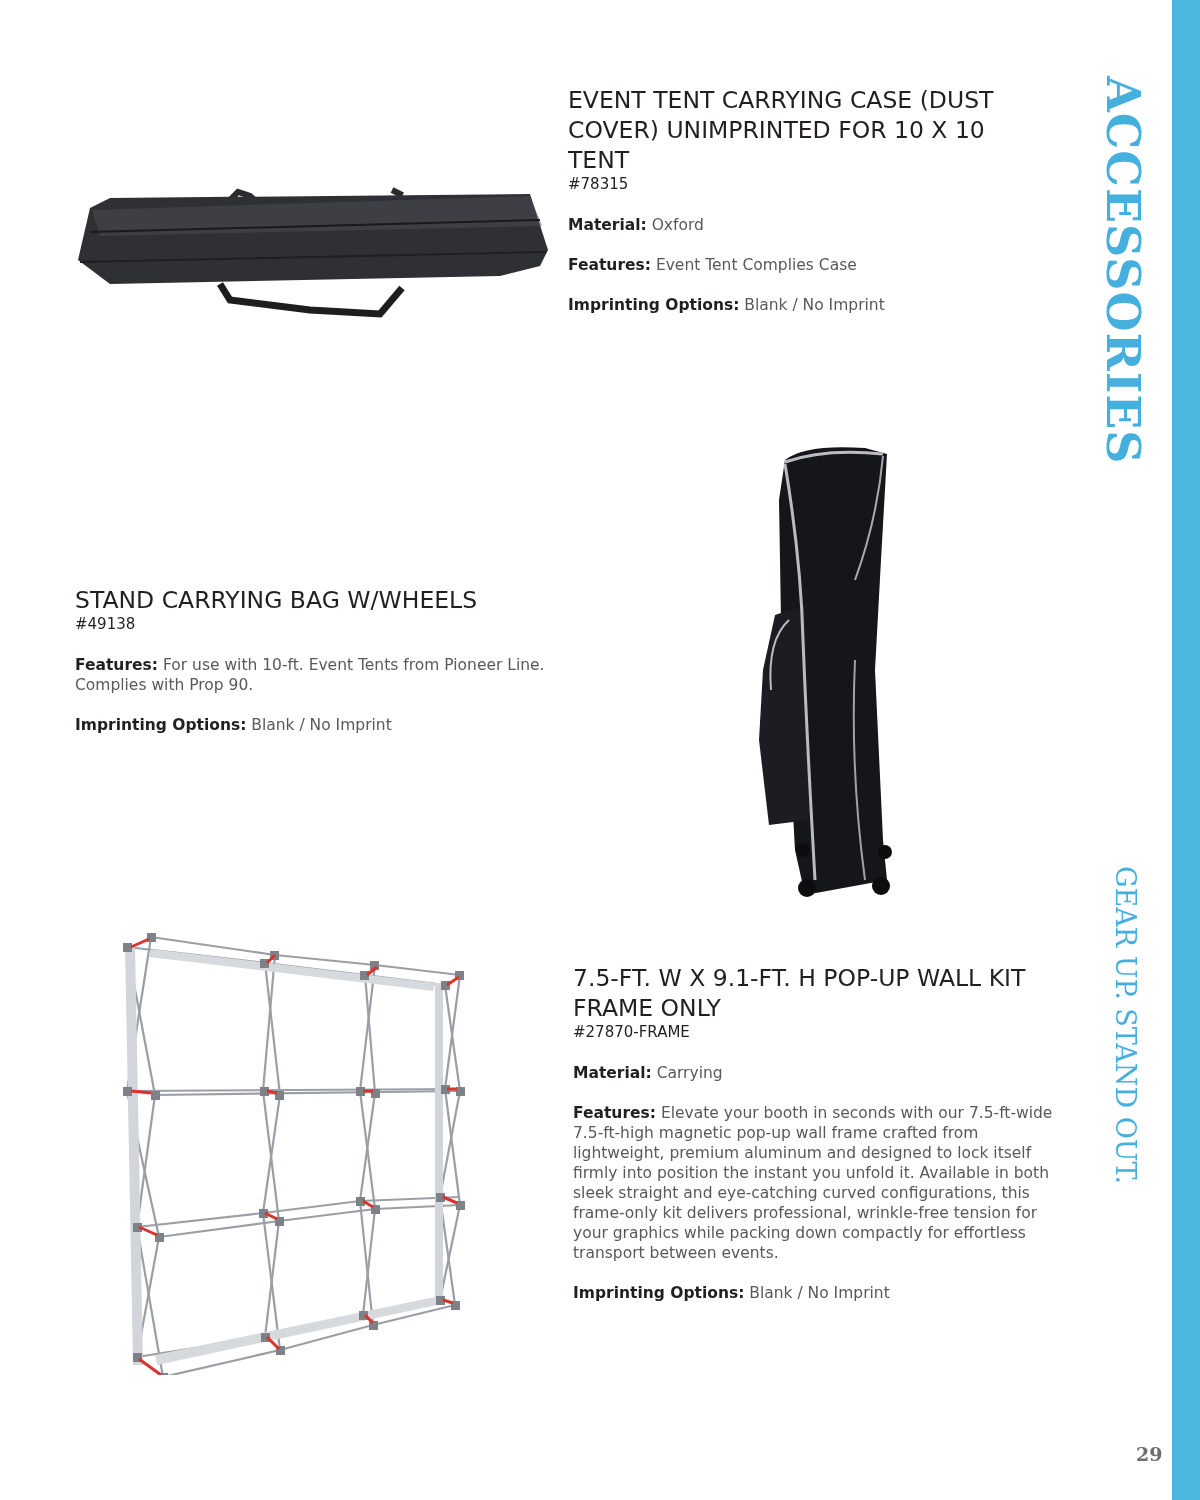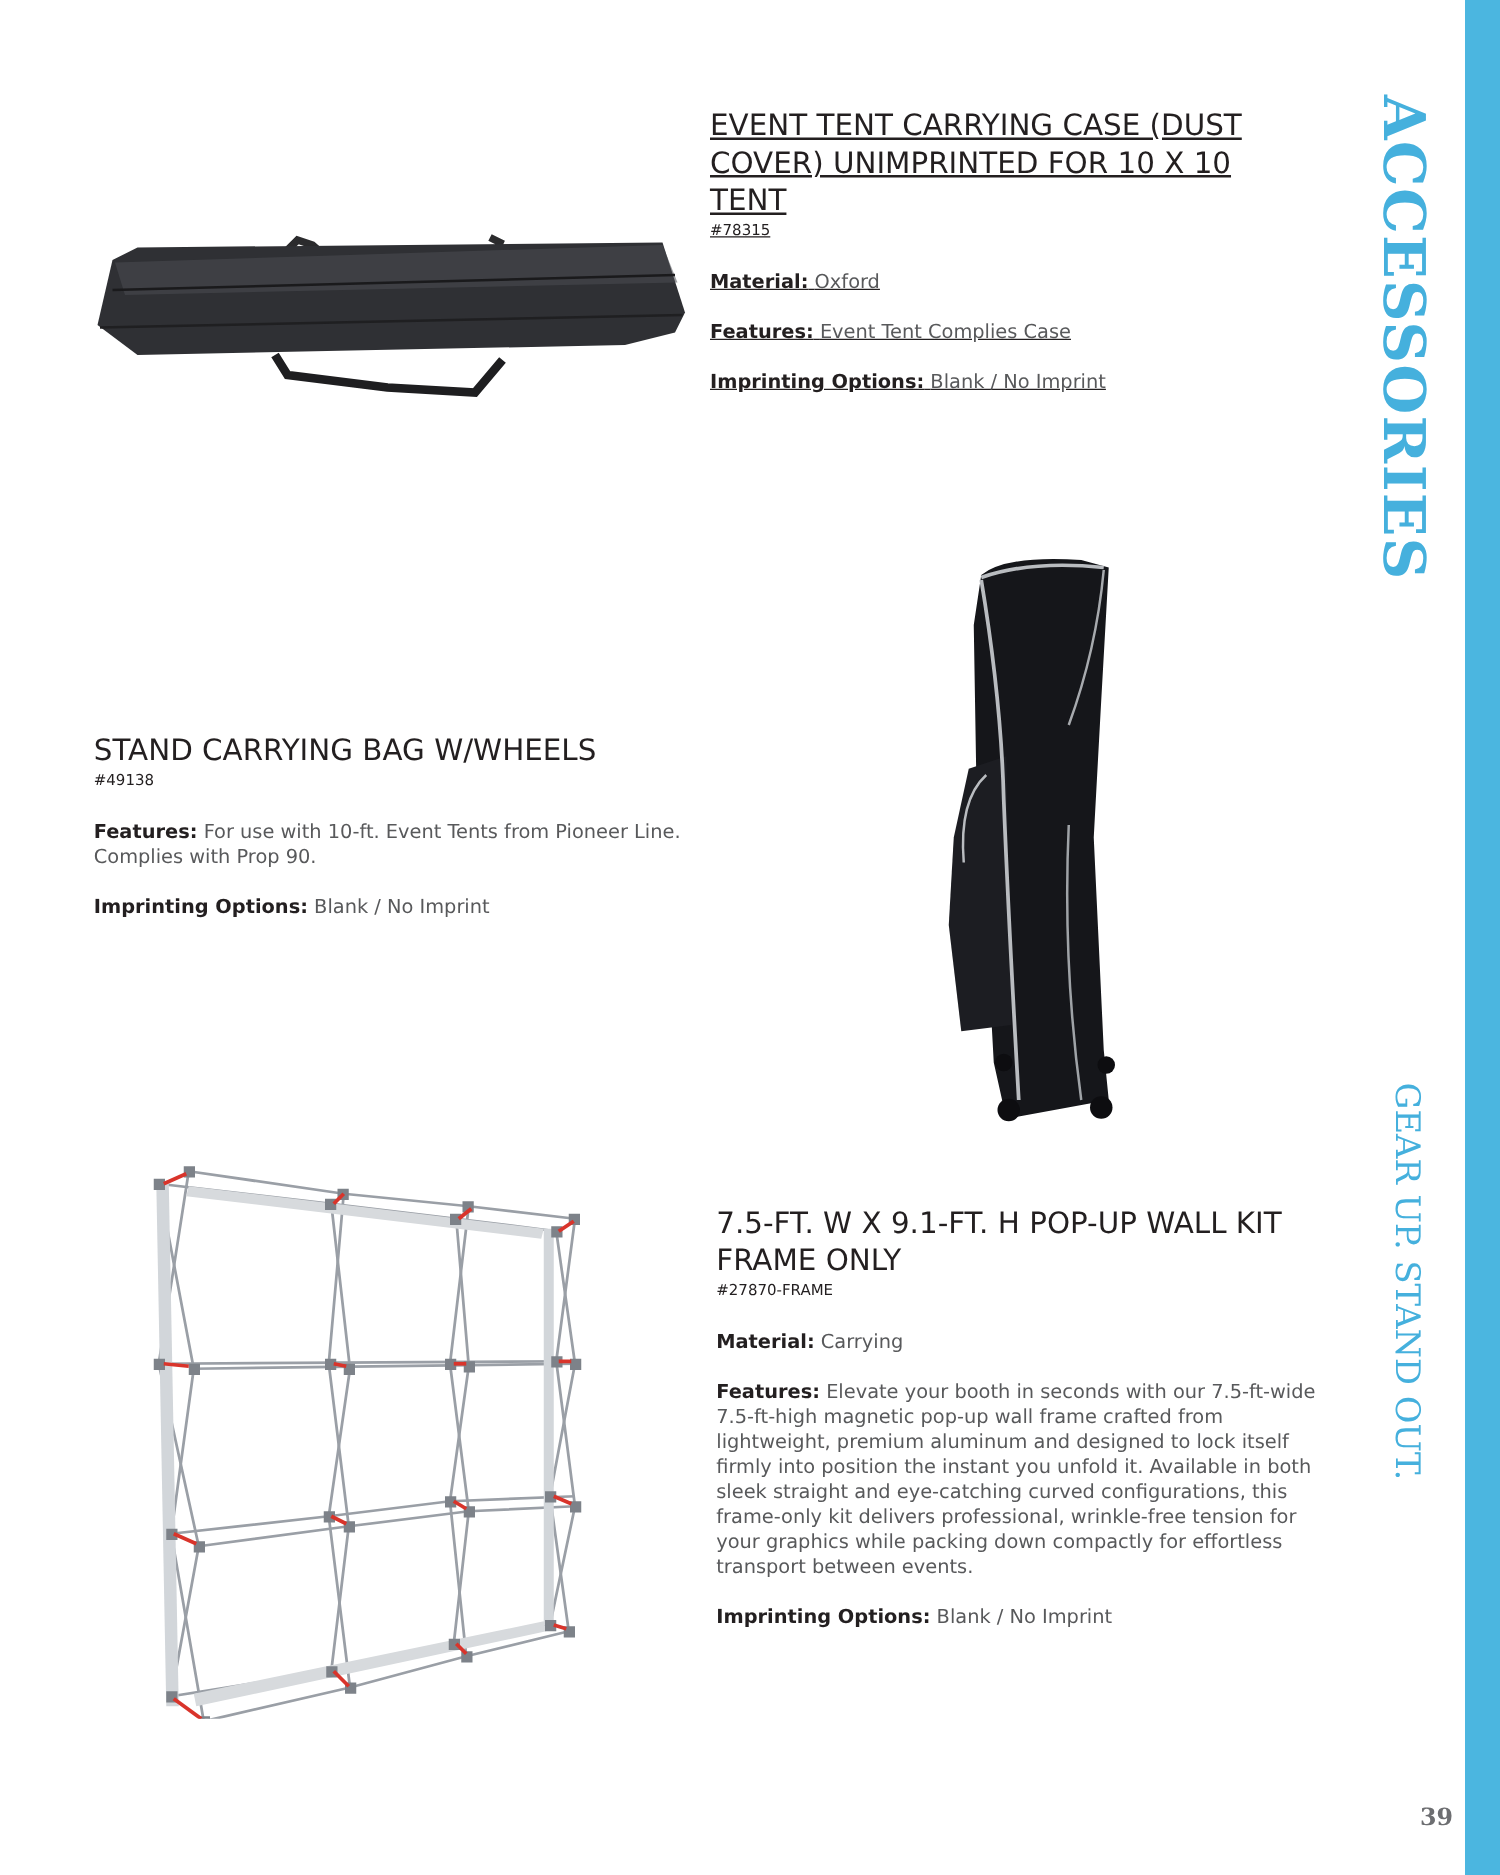--- a/index.html
+++ b/index.html
@@ -9,42 +9,42 @@
   .side-bar { position: absolute; left: 1172px; top: 0; width: 28px; height: 1500px; }
 
   .vert { position: absolute; writing-mode: vertical-rl; font-family: "DejaVu Serif", serif; white-space: nowrap; }
   .vert-accessories { left: 1100px; top: 76px; font-size: 46px; font-weight: bold; letter-spacing: 1px; line-height: 46px; }
   .vert-tagline { left: 1110px; top: 866px; font-size: 27px; font-weight: normal; letter-spacing: 0px; line-height: 30px; }
 
   .page-number { position: absolute; left: 1136px; top: 1443px; font-family: "DejaVu Serif", serif; font-weight: bold; font-size: 19px; color: #6d6e71; }
 
   .product { position: absolute; }
   .product-title { font-size: 23.5px; font-weight: normal; line-height: 30px; color: #231f20; letter-spacing: 0px; }
-  .product-sku { font-size: 12px; line-height: 18px; color: #231f20; margin-bottom: 22px; }
+  .product-sku { font-size: 15px; line-height: 18px; color: #231f20; margin-bottom: 22px; }
   .spec { font-size: 15.5px; line-height: 20px; color: #58595b; margin-bottom: 20px; }
   .spec .spec-label { color: #231f20; font-weight: bold; }
 
-  .p1 { left: 568px; top: 85px; width: 480px; text-decoration: underline; }
+  .p1 { left: 568px; top: 85px; width: 480px; }
   .p2 { left: 75px; top: 585px; width: 470px; }
   .p3 { left: 573px; top: 963px; width: 500px; }
 
   .product-image { position: absolute; }
   .img-case { left: 70px; top: 180px; width: 490px; height: 140px; }
   .img-bag { left: 745px; top: 440px; width: 160px; height: 465px; }
   .img-frame { left: 115px; top: 925px; width: 360px; height: 450px; }
 </style>
 </head>
 <body>
 
 <div class="side-bar" style="background:#4bb6e0;"></div>
 
 <div class="vert vert-accessories" style="color:#45b0dd;">ACCESSORIES</div>
 <div class="vert vert-tagline" style="color:#45b0dd;">GEAR UP. STAND OUT.</div>
 
-<div class="page-number">39</div>
+<div class="page-number">29</div>
 
 <div class="product-image img-case">
   <svg width="490" height="140" viewBox="0 0 490 140">
 
     <path d="M150 30 L168 12 L180 16 L250 78" stroke="#2b2b2d" stroke-width="6" fill="none"></path>
     <path d="M322 10 L330 14 L300 80" stroke="#2b2b2d" stroke-width="6" fill="none"></path>
 
     <path d="M20 28 L40 18 L460 14 L478 70 L470 86 L430 96 L40 104 L8 80 Z" fill="#2f3034"></path>
     <path d="M22 30 L460 16 L472 46 L30 56 Z" fill="#4a4c52" opacity="0.55"></path>
     <path d="M20 52 L470 40" stroke="#1a1a1c" stroke-width="2"></path>

